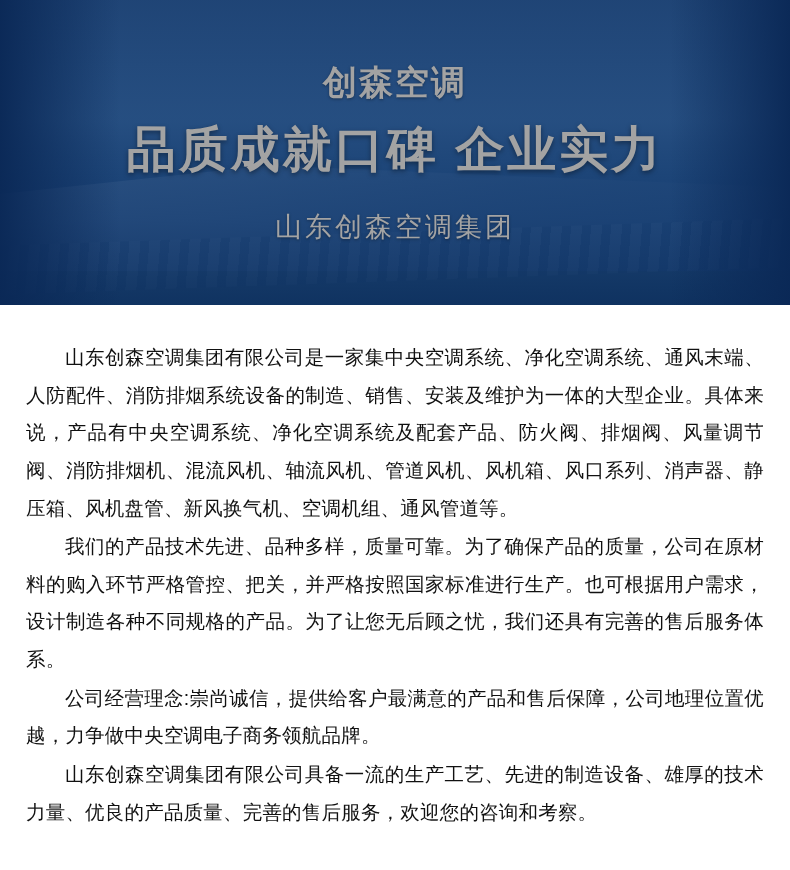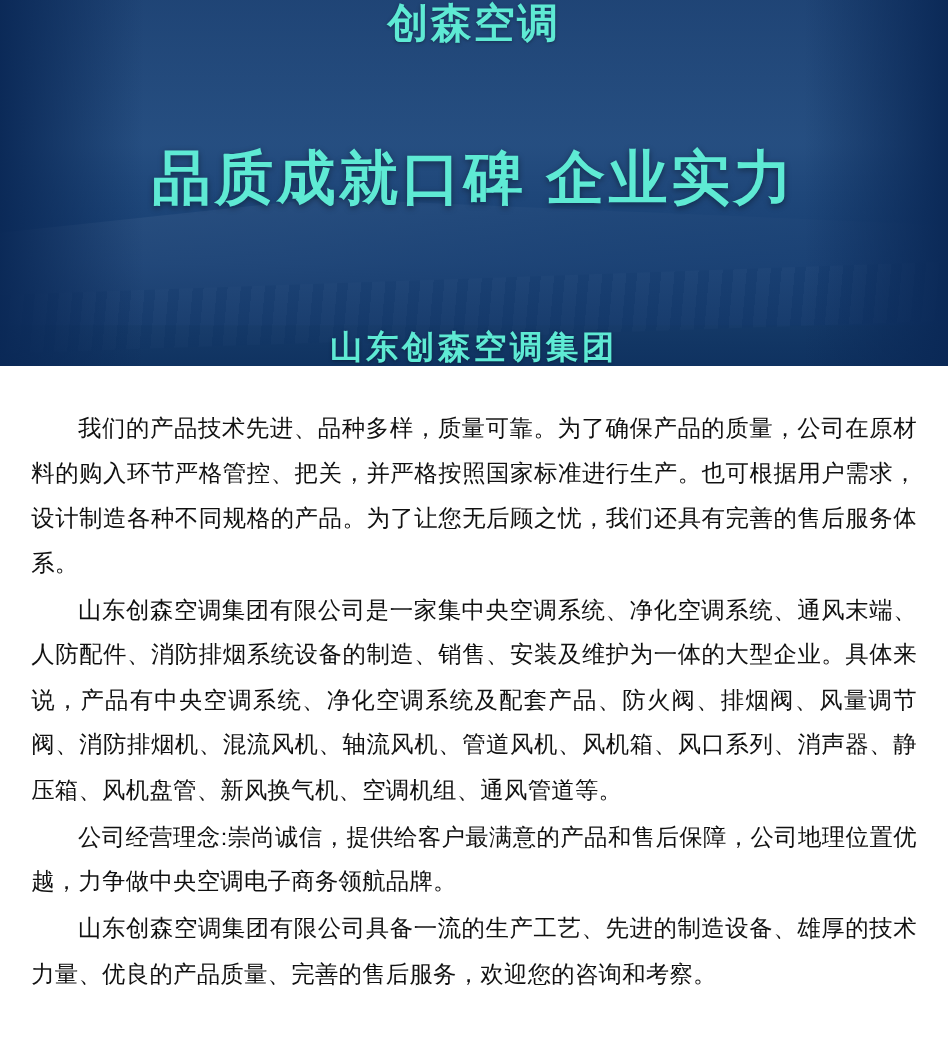--- a/index.html
+++ b/index.html
@@ -91,44 +91,44 @@
   .hero-edge-right {
     right: 0;
     background: linear-gradient(to left, rgba(10,40,86,0.95), rgba(10,40,86,0));
   }
   .hero-content {
     position: absolute;
     inset: 0;
     display: flex;
     flex-direction: column;
     align-items: center;
-    justify-content: space-between;
+    justify-content: center;
     text-align: center;
-    color: #5eead4;
+    color: #a3a3a3;
   }
   .hero-brand {
     font-size: 34px;
     font-weight: bold;
     letter-spacing: 2px;
     line-height: 1.2;
     margin-bottom: 18px;
     text-shadow: 0 1px 3px rgba(0,0,0,0.35);
   }
   .hero-headline {
     font-size: 49px;
     font-weight: bold;
     letter-spacing: 3px;
     line-height: 1.15;
     margin-bottom: 34px;
     text-shadow: 0 2px 5px rgba(0,0,0,0.4);
     white-space: nowrap;
   }
   .hero-sub {
     font-size: 27px;
-    font-weight: bold;
+    font-weight: normal;
     letter-spacing: 3px;
     line-height: 1.2;
     text-shadow: 0 1px 3px rgba(0,0,0,0.35);
   }
 
   
   .article {
     padding: 34px 26px 20px 26px;
     box-sizing: border-box;
     width: 790px;
@@ -158,19 +158,19 @@
     <div class="hero-edge-right"></div>
 
     <div class="hero-content">
       <div class="hero-brand">创森空调</div>
       <div class="hero-headline">品质成就口碑 企业实力</div>
       <div class="hero-sub">山东创森空调集团</div>
     </div>
   </div>
 
   <div class="article">
+    <p class="para">山东创森空调集团有限公司是一家集中央空调系统、净化空调系统、通风末端、人防配件、消防排烟系统设备的制造、销售、安装及维护为一体的大型企业。具体来说，产品有中央空调系统、净化空调系统及配套产品、防火阀、排烟阀、风量调节阀、消防排烟机、混流风机、轴流风机、管道风机、风机箱、风口系列、消声器、静压箱、风机盘管、新风换气机、空调机组、通风管道等。</p>
     <p class="para">我们的产品技术先进、品种多样，质量可靠。为了确保产品的质量，公司在原材料的购入环节严格管控、把关，并严格按照国家标准进行生产。也可根据用户需求，设计制造各种不同规格的产品。为了让您无后顾之忧，我们还具有完善的售后服务体系。</p>
-    <p class="para">山东创森空调集团有限公司是一家集中央空调系统、净化空调系统、通风末端、人防配件、消防排烟系统设备的制造、销售、安装及维护为一体的大型企业。具体来说，产品有中央空调系统、净化空调系统及配套产品、防火阀、排烟阀、风量调节阀、消防排烟机、混流风机、轴流风机、管道风机、风机箱、风口系列、消声器、静压箱、风机盘管、新风换气机、空调机组、通风管道等。</p>
     <p class="para">公司经营理念:崇尚诚信，提供给客户最满意的产品和售后保障，公司地理位置优越，力争做中央空调电子商务领航品牌。</p>
     <p class="para"> 山东创森空调集团有限公司具备一流的生产工艺、先进的制造设备、雄厚的技术力量、优良的产品质量、完善的售后服务，欢迎您的咨询和考察。</p>
   </div>
 
 </div>
 
 </body></html>

